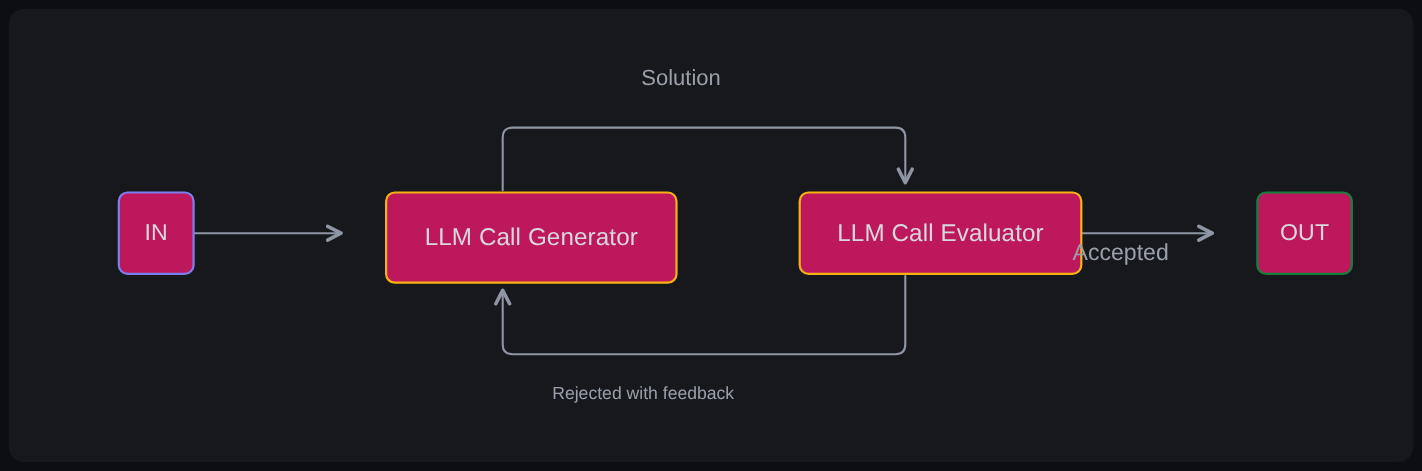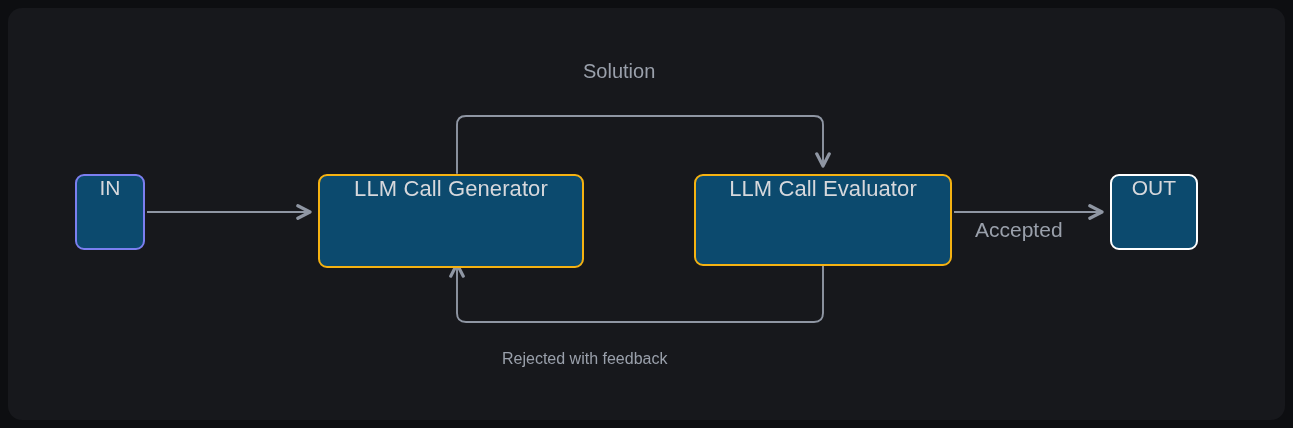--- a/index.html
+++ b/index.html
@@ -31,44 +31,45 @@
     position: absolute;
     left: 0;
     top: 0;
     width: 1293px;
     height: 428px;
     overflow: visible;
   }
   .node {
     position: absolute;
     box-sizing: border-box;
-    background: #0c4a6e;
+    background: #be185d;
     border-radius: 9px;
     display: flex;
-    align-items: flex-start;
+    align-items: center;
     justify-content: center;
     color: #d7d8dc;
     letter-spacing: 0.1px;
     white-space: nowrap;
+    margin-left: 32px;
   }
   .node.io {
     border: 2px solid #7b7ff0;
     font-size: 21px;
   }
   .node.io-out {
-    border: 2px solid #ffffff;
+    border: 2px solid #15803d;
     font-size: 21px;
   }
   .node.llm {
     border: 2px solid #f5b212;
     font-size: 22px;
   }
   #node-in   { left: 75px;  top: 174px; width: 70px;  height: 76px; }
-  #node-gen  { left: 318px; top: 174px; width: 266px; height: 94px; }
-  #node-eval { left: 694px; top: 174px; width: 258px; height: 92px; }
+  #node-gen  { left: 318px; top: 174px; width: 266px; height: 84px; }
+  #node-eval { left: 694px; top: 174px; width: 258px; height: 76px; }
   #node-out  { left: 1110px;top: 174px; width: 88px;  height: 76px; }
 
   .edge-label {
     position: absolute;
     color: #9aa0ab;
     white-space: nowrap;
   }
   #label-solution { left: 583px; top: 60px;  font-size: 20px; }
   #label-rejected { left: 502px; top: 350px; font-size: 16px; }
   #label-accepted { left: 975px; top: 218px; font-size: 21px; }

